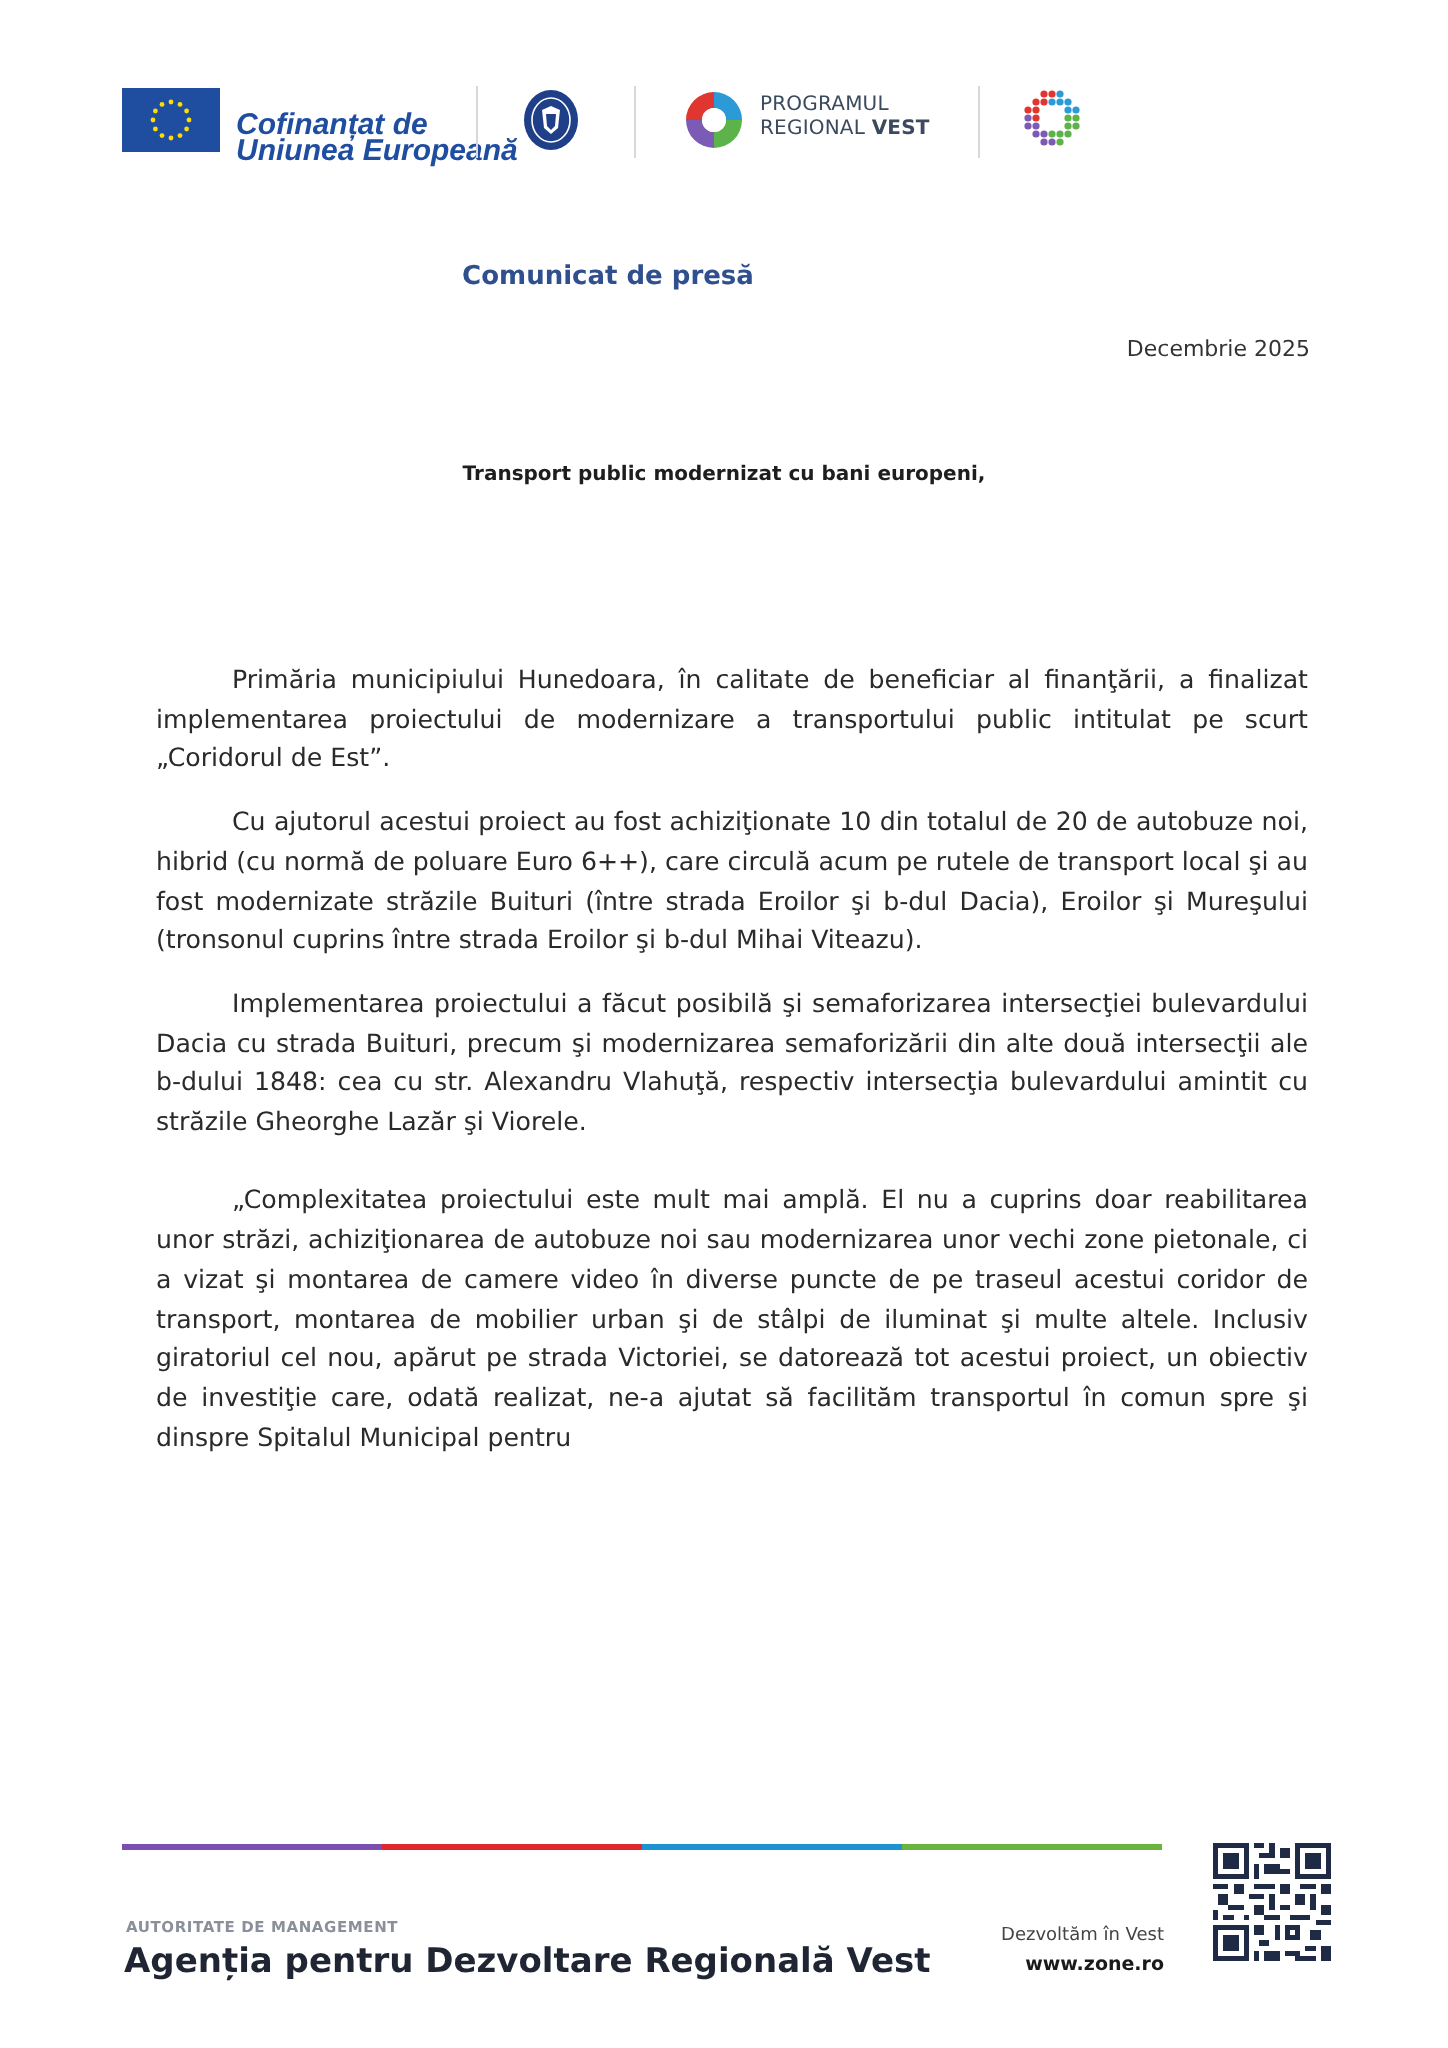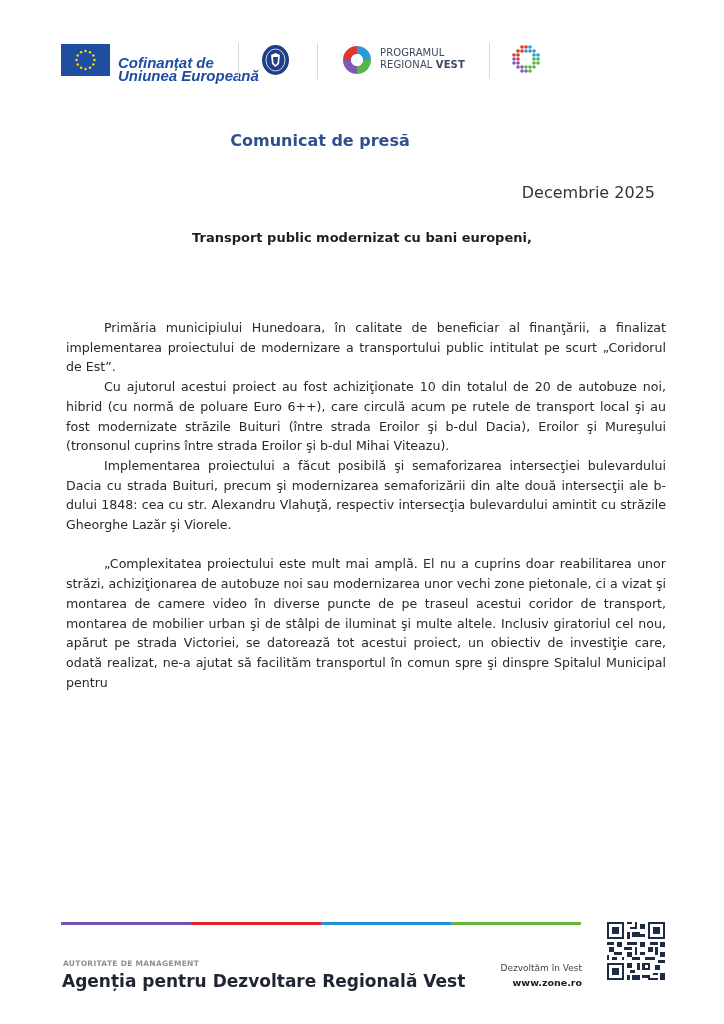--- a/index.html
+++ b/index.html
@@ -17,33 +17,33 @@
   .prv-ring { position: absolute; left: 283px; top: 6px; width: 32px; height: 32px; }
   .prv-text { position: absolute; left: 322px; top: 9px; font-family: "DejaVu Sans", sans-serif;
               font-size: 10px; line-height: 12px; color: #3b4a5e; letter-spacing: 0.1px; }
   .prv-text b { font-weight: bold; }
   .adr-dots { position: absolute; left: 453px; top: 6px; width: 32px; height: 32px; }
   .adr-text { position: absolute; left: 493px; top: 4px; font-family: "DejaVu Sans", sans-serif;
               font-size: 26px; line-height: 34px; color: #3b4a60; letter-spacing: -0.5px; }
   .adr-text .bold { font-weight: bold; }
 
   
-  .doc-title { position: absolute; top: 131px; left: 16px; width: 608px; text-align: center;
-               font-family: "DejaVu Sans", sans-serif; font-weight: bold; font-size: 16px;
+  .doc-title { position: absolute; top: 131px; left: 0; width: 608px; text-align: center;
+               font-family: "DejaVu Sans", sans-serif; font-weight: bold; font-size: 13px;
                color: #2f4f8f; margin-left: 0; }
-  .doc-date { position: absolute; top: 183px; right: 69px; font-size: 16px; color: #333; }
+  .doc-date { position: absolute; top: 168px; right: 69px; font-size: 11px; color: #333; }
   .headline { position: absolute; top: 227px; left: 0; width: 724px; text-align: center;
-              font-family: "DejaVu Sans", sans-serif; font-weight: bold; font-size: 13px;
+              font-family: "DejaVu Sans", sans-serif; font-weight: bold; font-size: 10px;
               line-height: 21px; color: #1e1e1e; }
 
   
   .body-text { position: absolute; top: 318px; left: 66px; width: 600px;
                font-family: "DejaVu Sans", sans-serif; font-size: 12.6px; line-height: 19.7px;
                color: #2a2a2a; text-align: justify; }
-  .body-text p { margin: 0; text-indent: 38px; }
+  .body-text p { margin: 12px; text-indent: 38px; }
   .body-text p.gap { margin-top: 19.7px; }
 
   
   .color-bar { position: absolute; top: 922px; left: 61px; width: 520px; height: 3px; display: flex; }
   .color-bar span { flex: 1; height: 3px; }
   .footer-label { position: absolute; top: 959px; left: 63px; font-size: 7.5px; font-weight: bold;
                   color: #8a8f99; letter-spacing: 0.3px; }
   .footer-org { position: absolute; top: 971px; left: 62px; font-size: 17px; font-weight: bold;
                 color: #1f2533; }
   .footer-tag { position: absolute; top: 963px; right: 142px; font-size: 9px; color: #444; }

